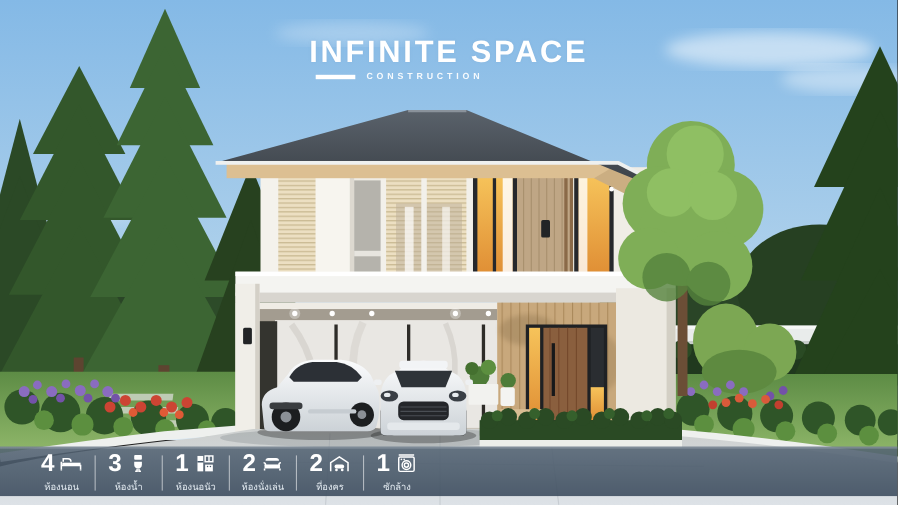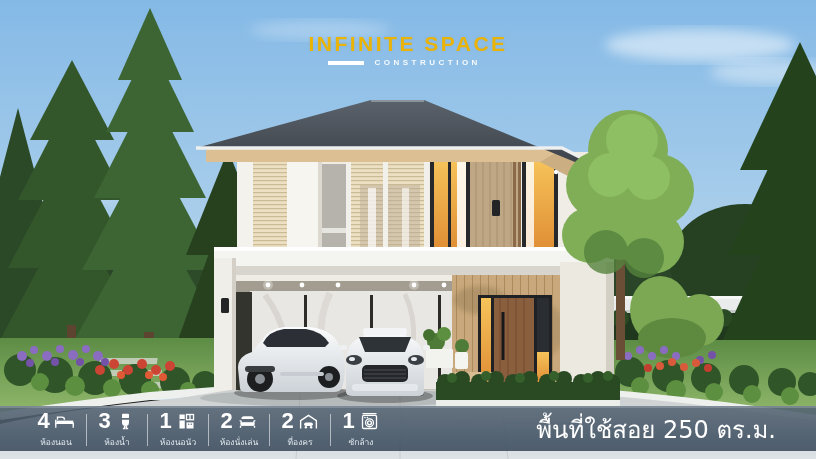--- a/index.html
+++ b/index.html
@@ -9,25 +9,25 @@
   }
   #scene{position:absolute;left:0;top:0;width:816px;height:459px;display:block;}
 
   
   .logo{
     position:absolute;top:33px;left:0;right:0;
     display:flex;justify-content:center;pointer-events:none;
   }
   .logo-inner{display:inline-block;}
   .logo-title{
-    color:#eab308;font-weight:bold;font-size:21px;letter-spacing:2.5px;
+    color:#ffffff;font-weight:bold;font-size:28px;letter-spacing:2.5px;
     line-height:1;white-space:nowrap;
     text-shadow:0 0 2px rgba(120,160,200,.35);
   }
-  .logo-subrow{display:flex;align-items:center;margin-top:5px;margin-left:20px;}
+  .logo-subrow{display:flex;align-items:center;margin-top:5px;margin-left:6px;}
   .logo-dash{width:36px;height:4px;background:#ffffff;margin-right:10px;}
   .logo-subtitle{
     color:rgba(255,255,255,.92);font-size:8px;font-weight:bold;
     letter-spacing:3.5px;line-height:1;white-space:nowrap;
   }
 
   
   .infobar{
     position:absolute;left:0;top:406px;width:816px;height:45px;
     background:linear-gradient(180deg,rgba(84,100,116,.88),rgba(58,74,92,.88));
@@ -574,16 +574,15 @@
               <circle cx="12" cy="13.5" r="2.2"></circle>
             <circle cx="6.8" cy="7.5" r=".9" fill="#fff" stroke="none"></circle>
               <circle cx="9.6" cy="7.5" r=".9" fill="#fff" stroke="none"></circle>
             <line x1="4" y1="3" x2="20" y2="3"></line>
           </svg>
         </div>
         <div class="spec-label">ซักล้าง</div>
       </div>
 
     </div>
-    <div class="area-text">พื้นที่ใช้สอย 250 ตร.ม.</div>
   </div>
 
 </div>
 
 </body></html>

